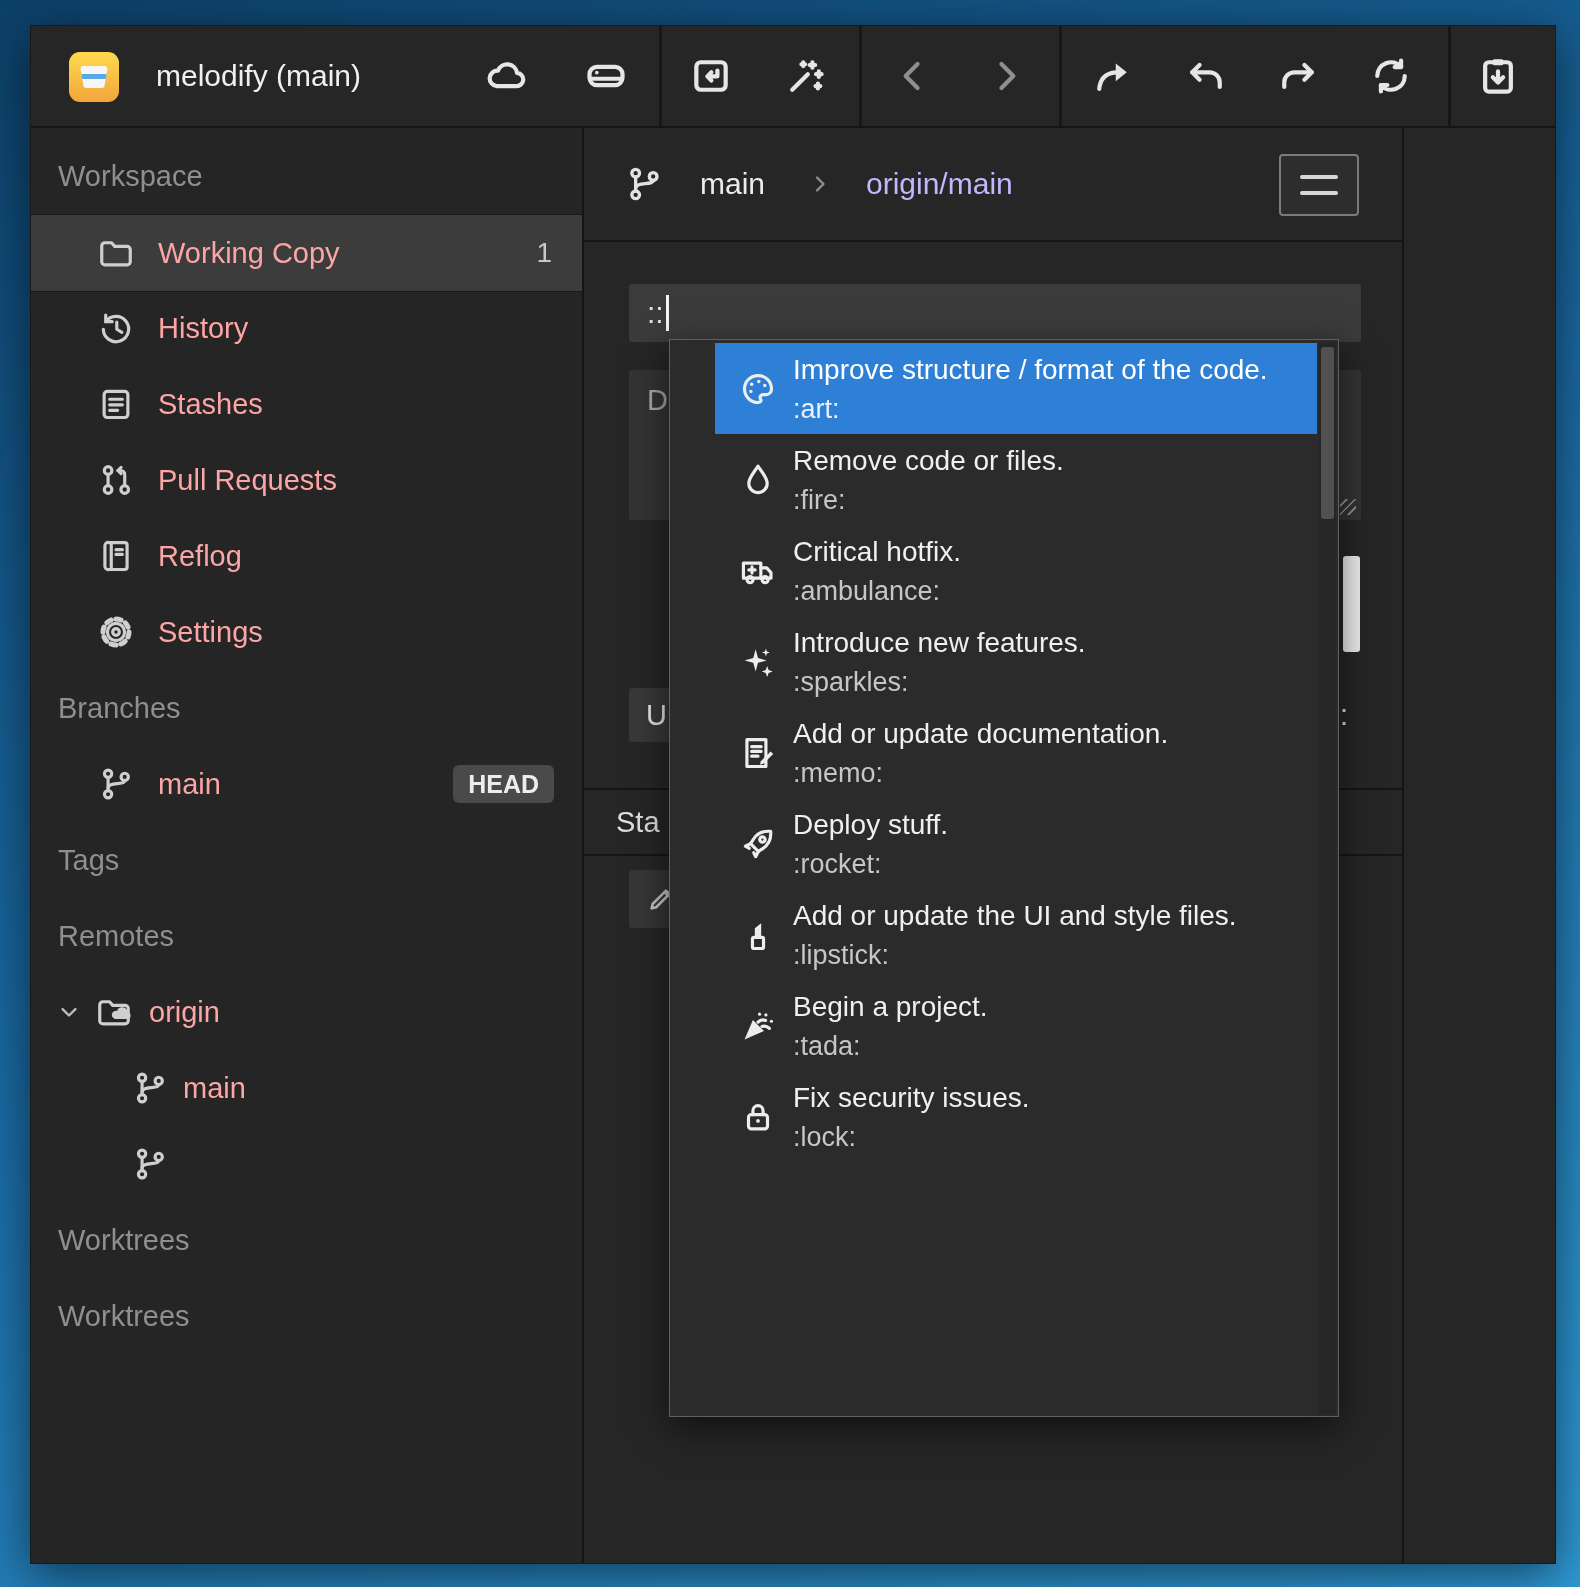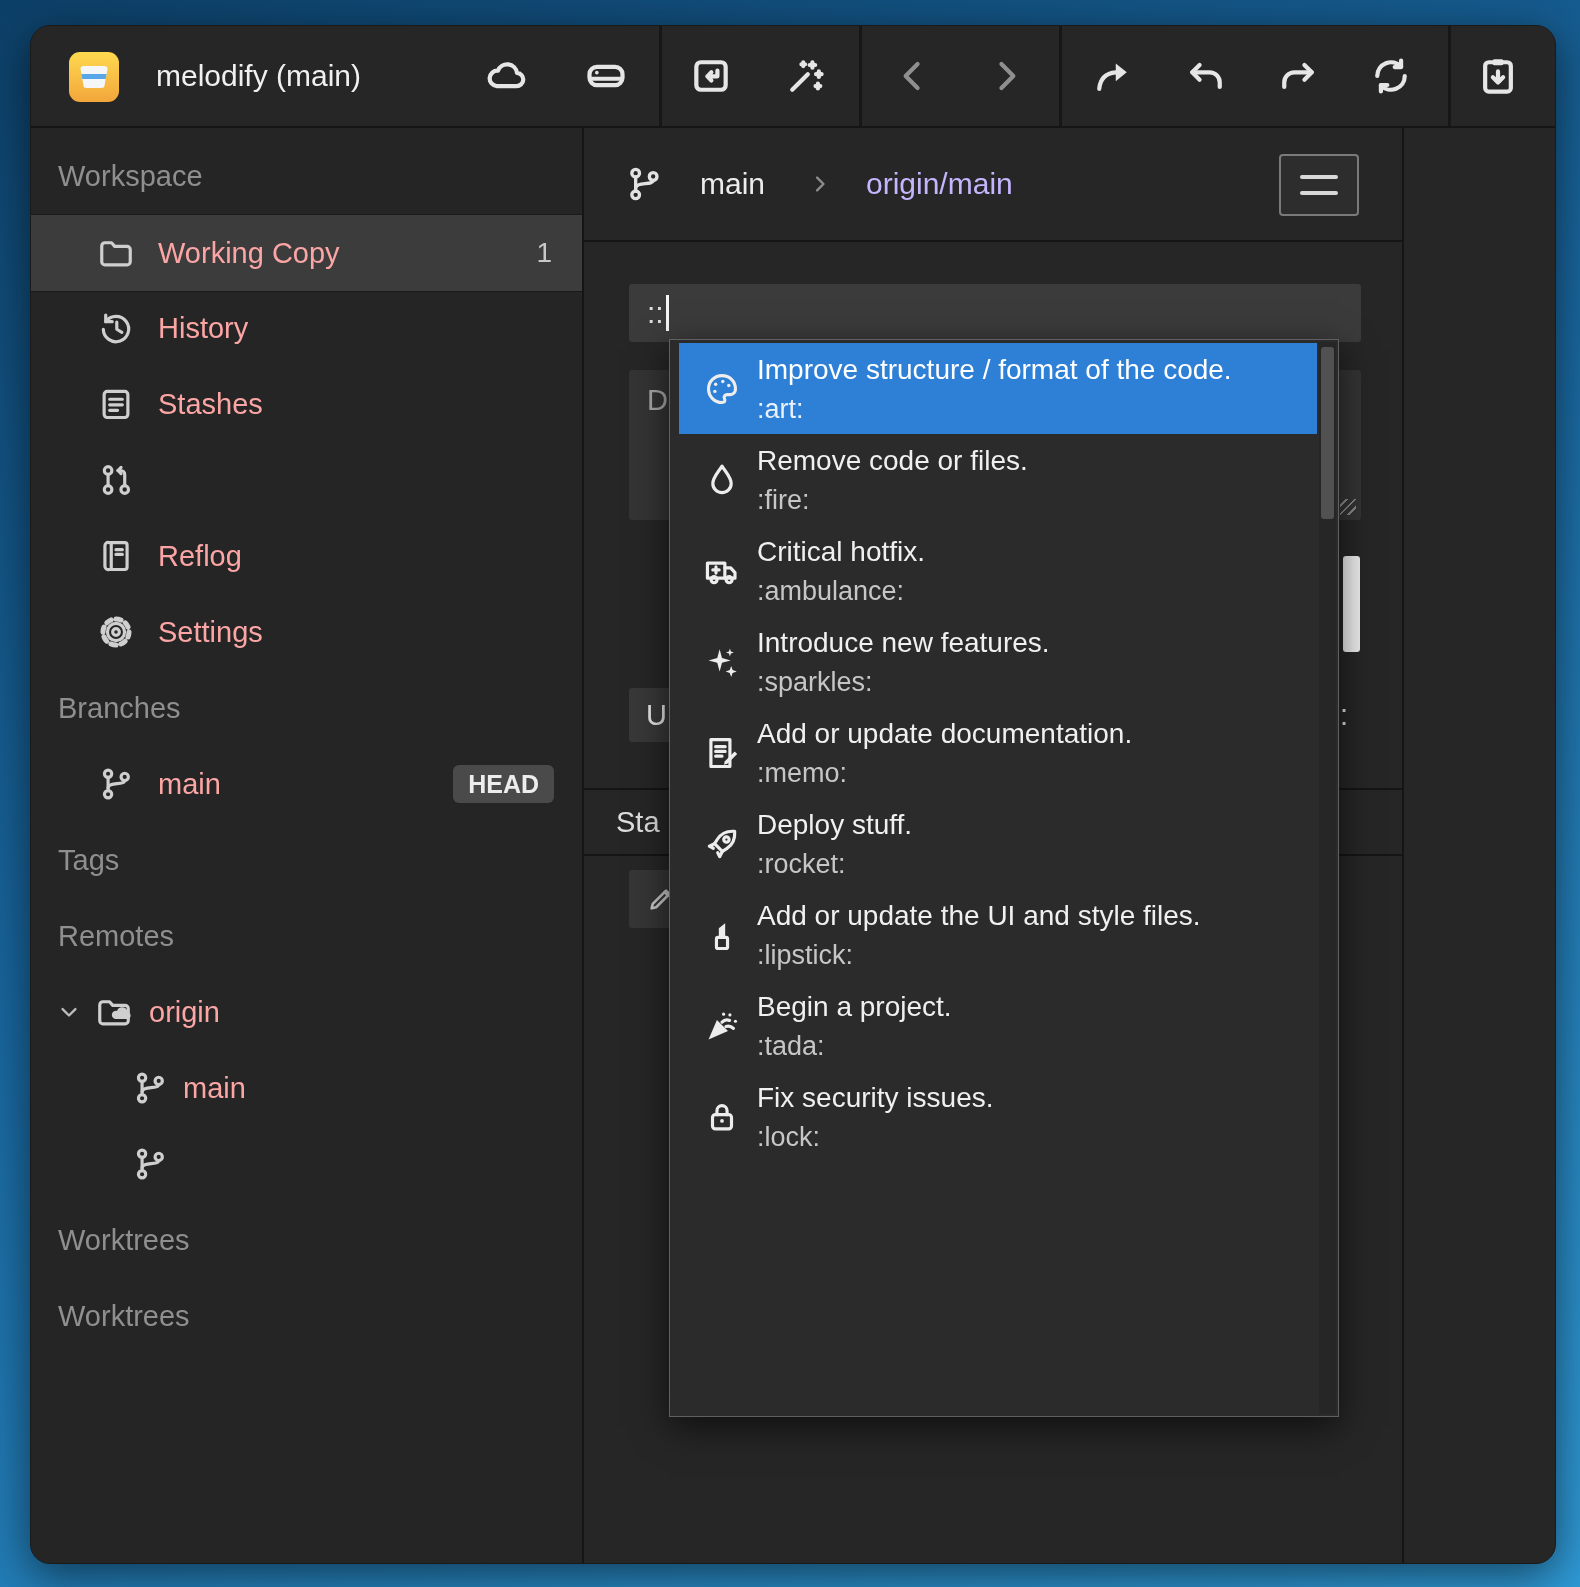--- a/index.html
+++ b/index.html
@@ -1,19 +1,19 @@
 <!DOCTYPE html>
 <html style="--accent: #2e7fd6;"><head>
 <meta charset="utf-8">
 <style>
   html,body{margin:0;padding:0;width:1580px;height:1587px;overflow:hidden;
     font-family:"Liberation Sans",sans-serif;}
   body{background:linear-gradient(155deg,#0d4068 0%,#19679f 45%,#2f9ad6 100%);}
   .window{position:absolute;left:30px;top:25px;width:1524px;height:1537px;
-    background:#262626;border-radius:20px;overflow:hidden;
+    background:#262626;border-radius:0;overflow:hidden;
     box-shadow:0 12px 45px rgba(0,0,0,.55);border:1px solid #1a1a1a;}
   svg{display:block;width:100%;height:100%;fill:none;stroke:currentColor;
     stroke-width:2;stroke-linecap:round;stroke-linejoin:round;}
   .icon{display:block;}
 
   
   .titlebar{position:absolute;left:0;top:0;right:0;height:100px;background:#262626;
     border-bottom:2px solid #151515;}
   .appicon{position:absolute;left:38px;top:26px;width:50px;height:50px;border-radius:11px;
     background:linear-gradient(#ffd94f,#f2a63b);display:flex;align-items:center;justify-content:center;}
@@ -74,21 +74,21 @@
   .divider{position:absolute;left:0;right:0;height:2px;background:#151515;}
   .d1{top:660px;} .d2{top:726px;}
   .staged-label{position:absolute;left:32px;top:662px;line-height:64px;font-size:29px;color:#dedede;}
   .pencil-btn{position:absolute;left:45px;top:742px;width:64px;height:58px;background:#363636;
     border-radius:3px;display:flex;align-items:center;justify-content:center;}
   .pencil-btn .icon{width:30px;height:30px;color:#c9c9c9;}
 
   
   .dropdown{position:absolute;left:638px;top:313px;width:670px;height:1078px;background:#2b2b2b;
     border:1px solid #606060;box-sizing:border-box;box-shadow:0 10px 34px rgba(0,0,0,.6);z-index:20;overflow:hidden;}
-  .d-items{position:absolute;left:9px;top:3px;right:21px;}
+  .d-items{position:absolute;left:1px;top:3px;right:21px;padding-left:44px;}
   .d-item{position:relative;height:91px;}
   .d-item.sel{background:var(--accent,#2e7fd6);}
   .d-item .icon{position:absolute;left:24px;top:27px;width:38px;height:38px;color:#ededed;}
   .d-item .t1{position:absolute;left:78px;top:11px;font-size:28px;color:#f0f0f0;white-space:nowrap;}
   .d-item .t2{position:absolute;left:78px;top:51px;font-size:27px;color:#c6c6c6;white-space:nowrap;}
   .d-item.sel .t1{color:#ffffff;}
   .d-item.sel .t2{color:#e8f1fd;}
   .d-scroll{position:absolute;right:2px;top:2px;bottom:2px;width:17px;background:#262626;}
   .d-thumb{position:absolute;left:2px;right:2px;top:5px;height:172px;background:#515151;border-radius:3px;}
 </style>
@@ -239,20 +239,21 @@
             <span class="icon" style="left:66px">
               <svg viewBox="0 0 24 24">
                 <circle cx="7" cy="6" r="2.4"></circle>
                 <circle cx="7" cy="18" r="2.4"></circle>
                 <circle cx="17.5" cy="18" r="2.4"></circle>
                 <path d="M7 8.5v7"></path>
                 <path d="M13.2 6h1.8a2.5 2.5 0 0 1 2.5 2.5v7"></path>
                 <path d="M13.2 6l2-2M13.2 6l2 2"></path>
               </svg>
             </span>
+            <span class="sb-label" style="left:127px">Pull Requests</span>
           </div>
           <div class="sb-item" style="top: 390px;">
             <span class="icon" style="left:66px">
               <svg viewBox="0 0 24 24">
                 <path d="M7.5 3.5h10A1.5 1.5 0 0 1 19 5v14a1.5 1.5 0 0 1-1.5 1.5h-10A2 2 0 0 1 5 18.5v-13a2 2 0 0 1 2.5-2z"></path>
                 <path d="M9 3.5v17"></path>
                 <path d="M12 8h4M12 11h4"></path>
               </svg>
             </span>
             <span class="sb-label" style="left:127px">Reflog</span>

